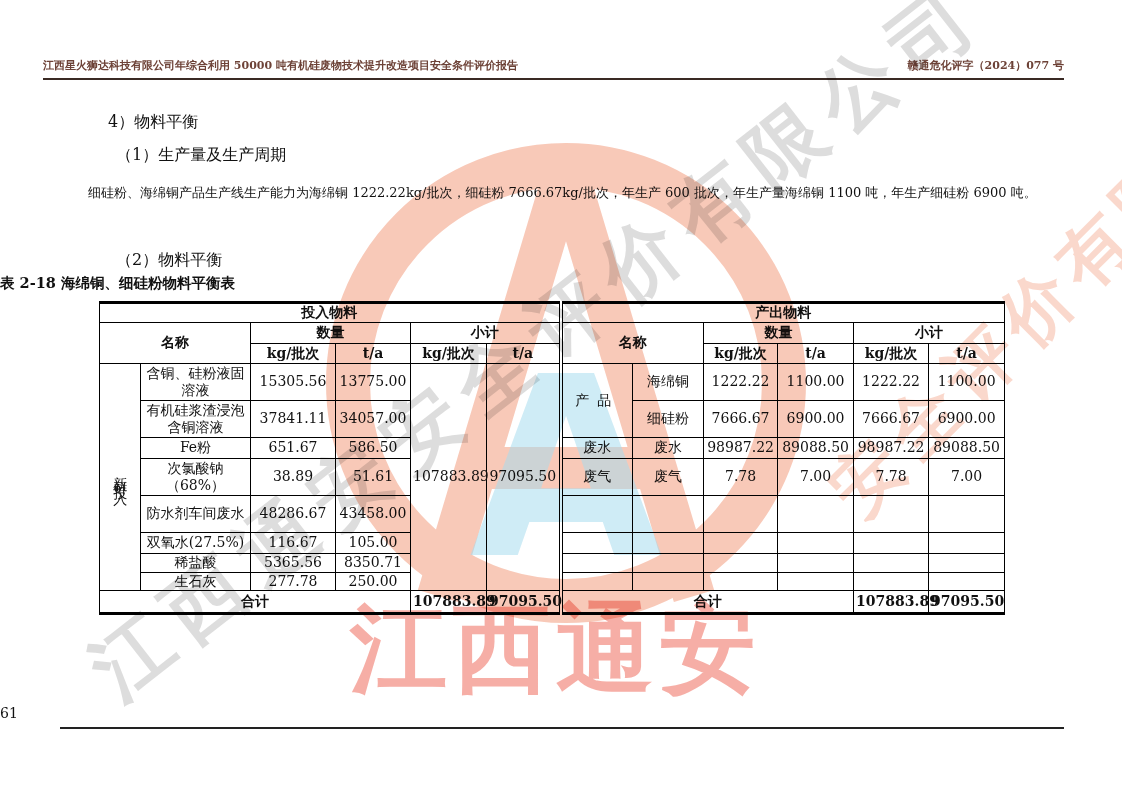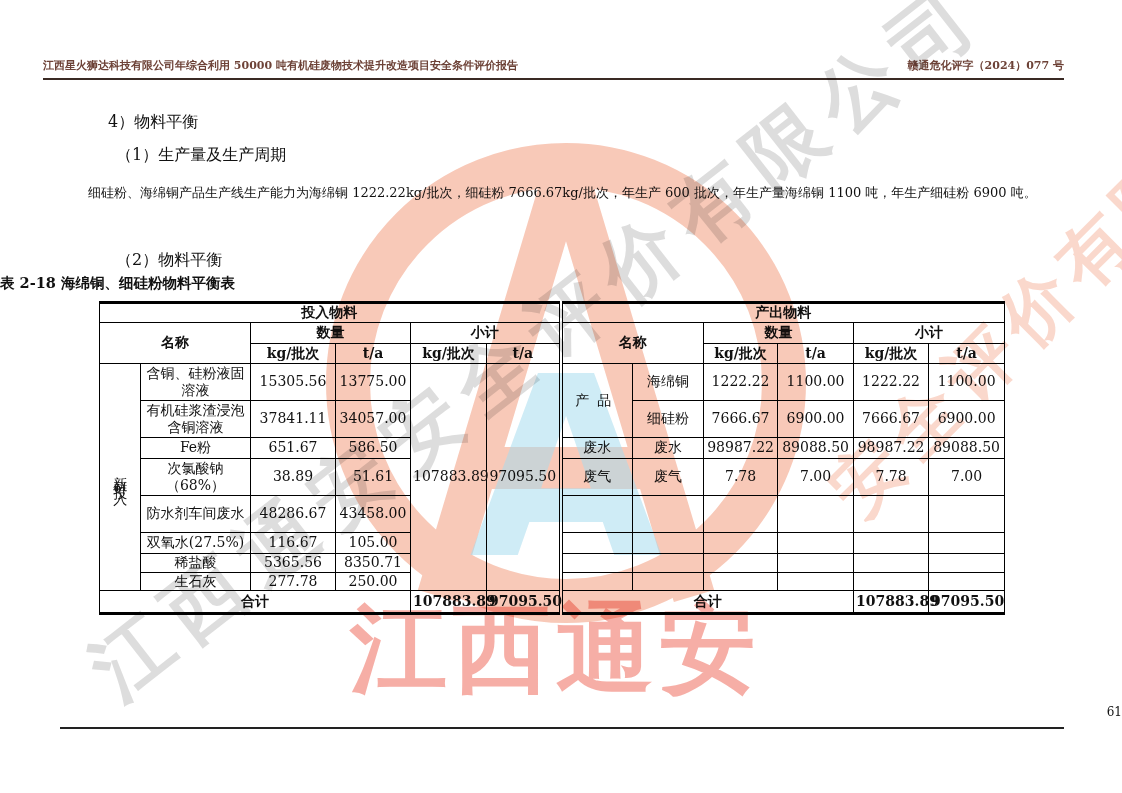--- a/index.html
+++ b/index.html
@@ -31,21 +31,21 @@
     font-size:14px;
     border-top:3px solid #000;border-bottom:3px solid #000;
   }
   table.balance td{border:1px solid #000;text-align:center;vertical-align:middle;padding:0 2px;line-height:1.25;}
   table.balance td.hd{font-weight:bold;}
   table.balance td.split{border-left:4px double #000;}
   .vtext{writing-mode:vertical-rl;text-orientation:upright;letter-spacing:5px;display:inline-block;}
   .sp2{letter-spacing:8px;}
   td.tot{font-weight:bold;}
   
-  .page-num{left:0;top:705px;width:100%;text-align:right;font-size:12px;}
+  .page-num{left:0;top:705px;width:100%;text-align:left;font-size:14px;}
   .footer-line{left:60px;right:58px;top:727px;border-top:2px solid #222;height:0;}
   
   .wm{pointer-events:none;mix-blend-mode:multiply;}
   .wm-svg{left:0;top:0;z-index:6;}
   .wm-bigred{
     left:350px;top:585px;width:420px;z-index:6;
     font-size:97px;font-weight:bold;letter-spacing:6px;
     color:rgba(238,108,92,0.55);white-space:nowrap;
   }
   .wm-diag-gray{

